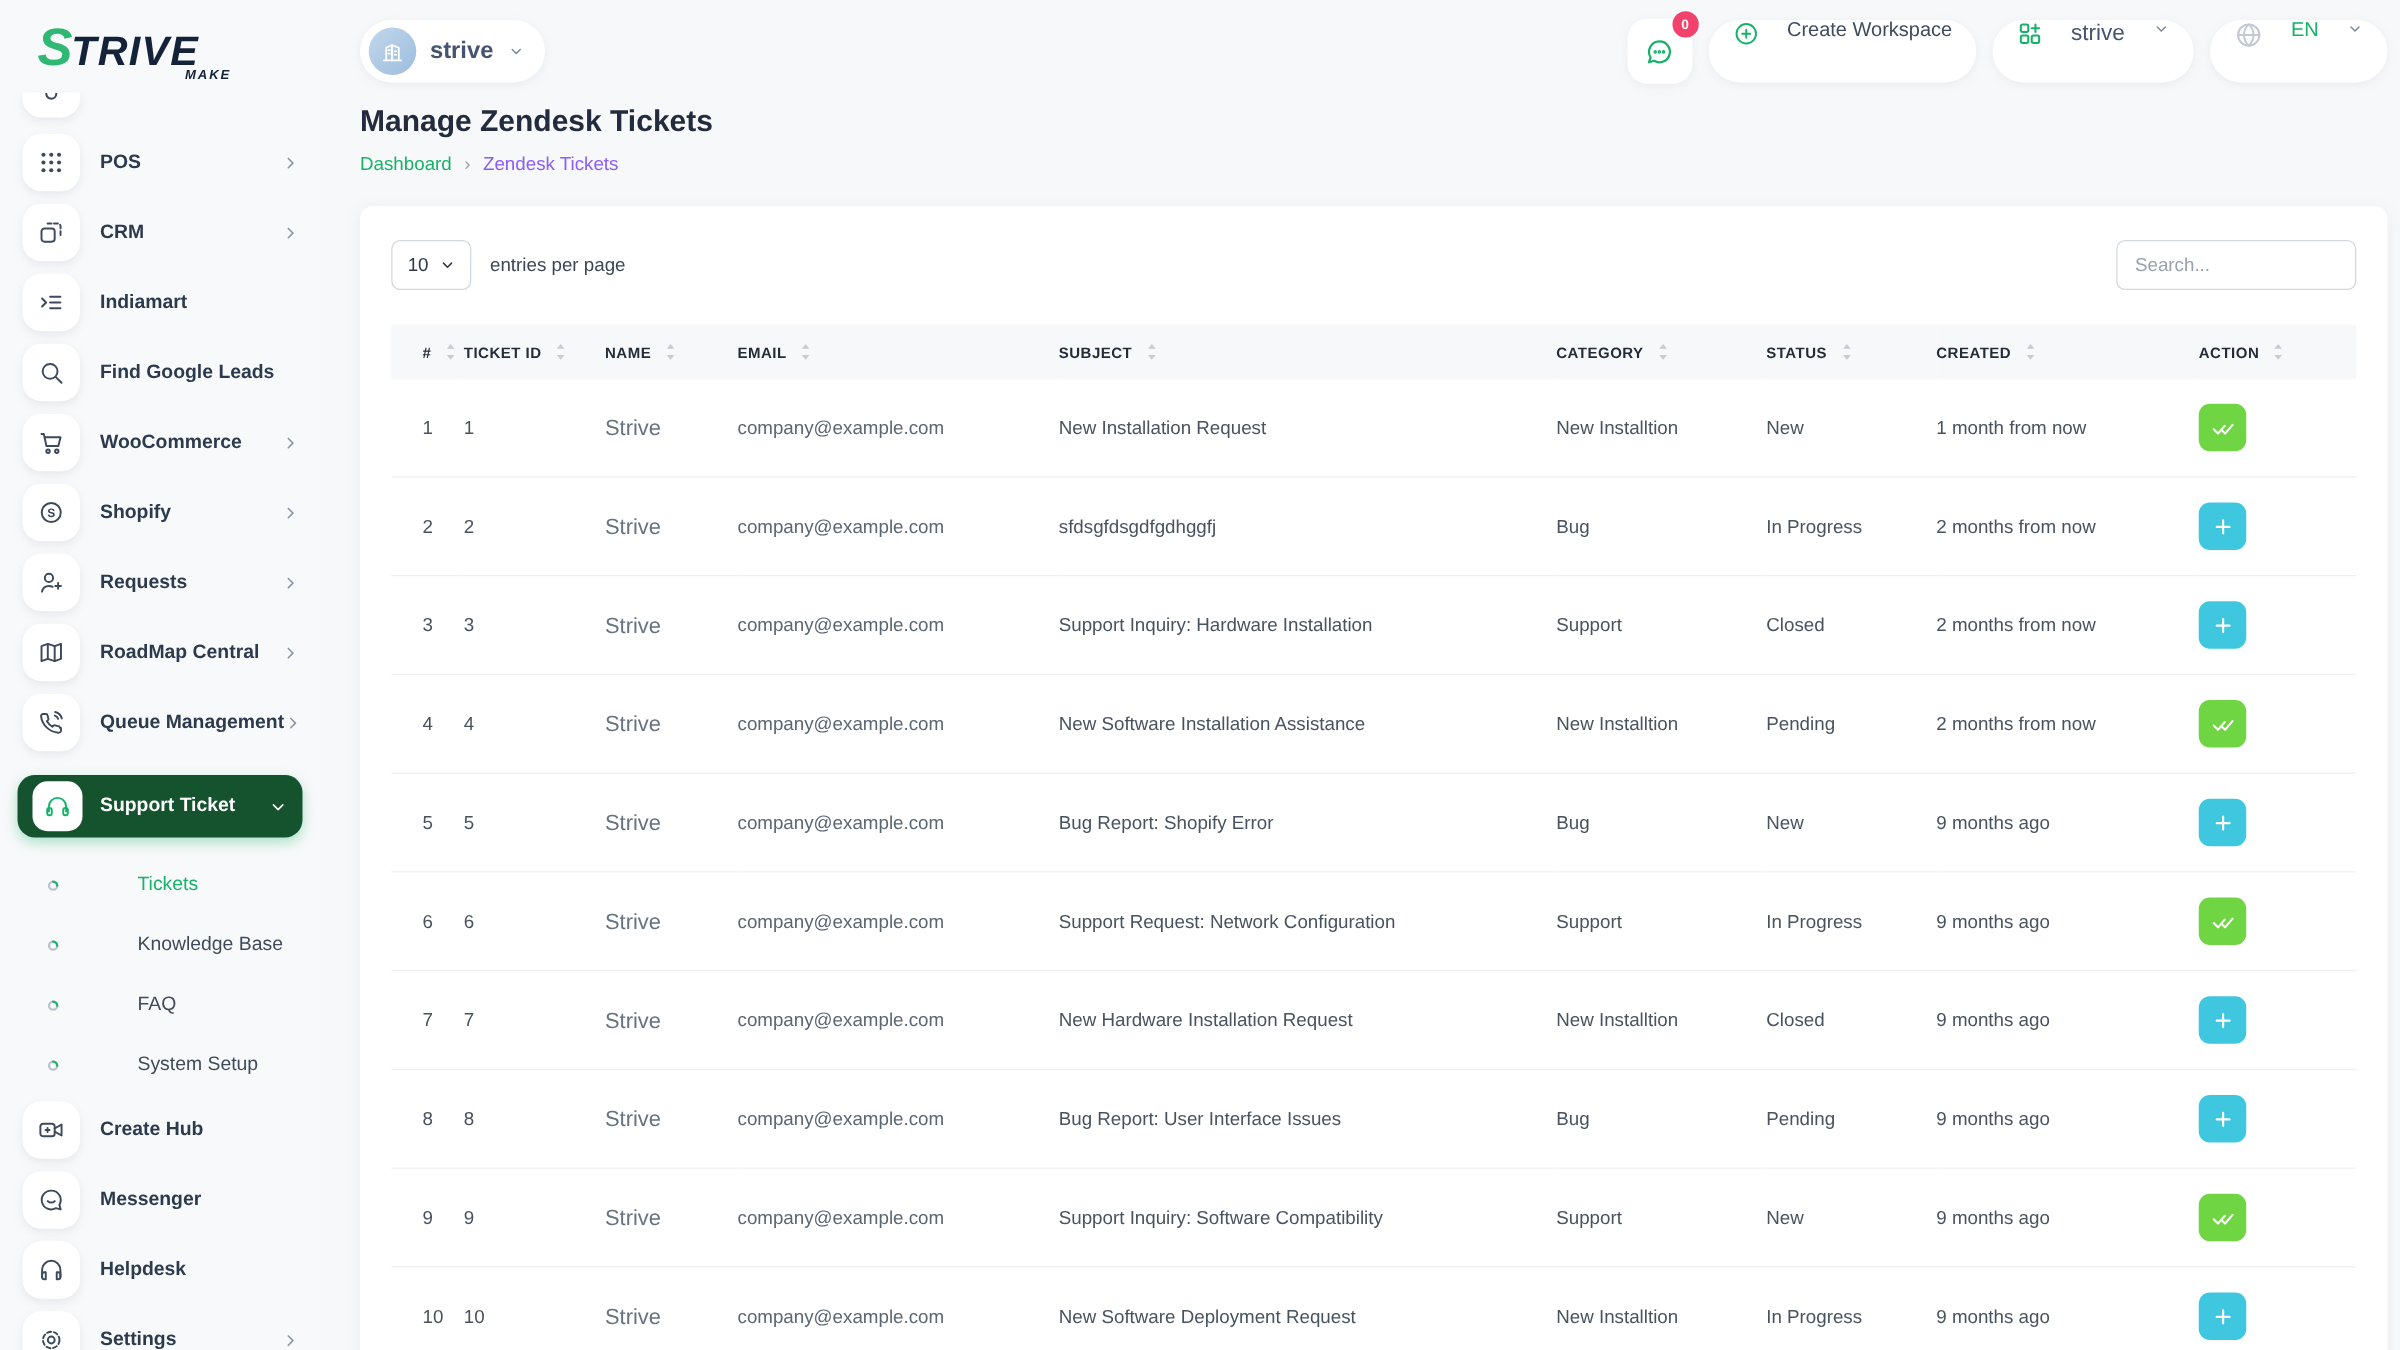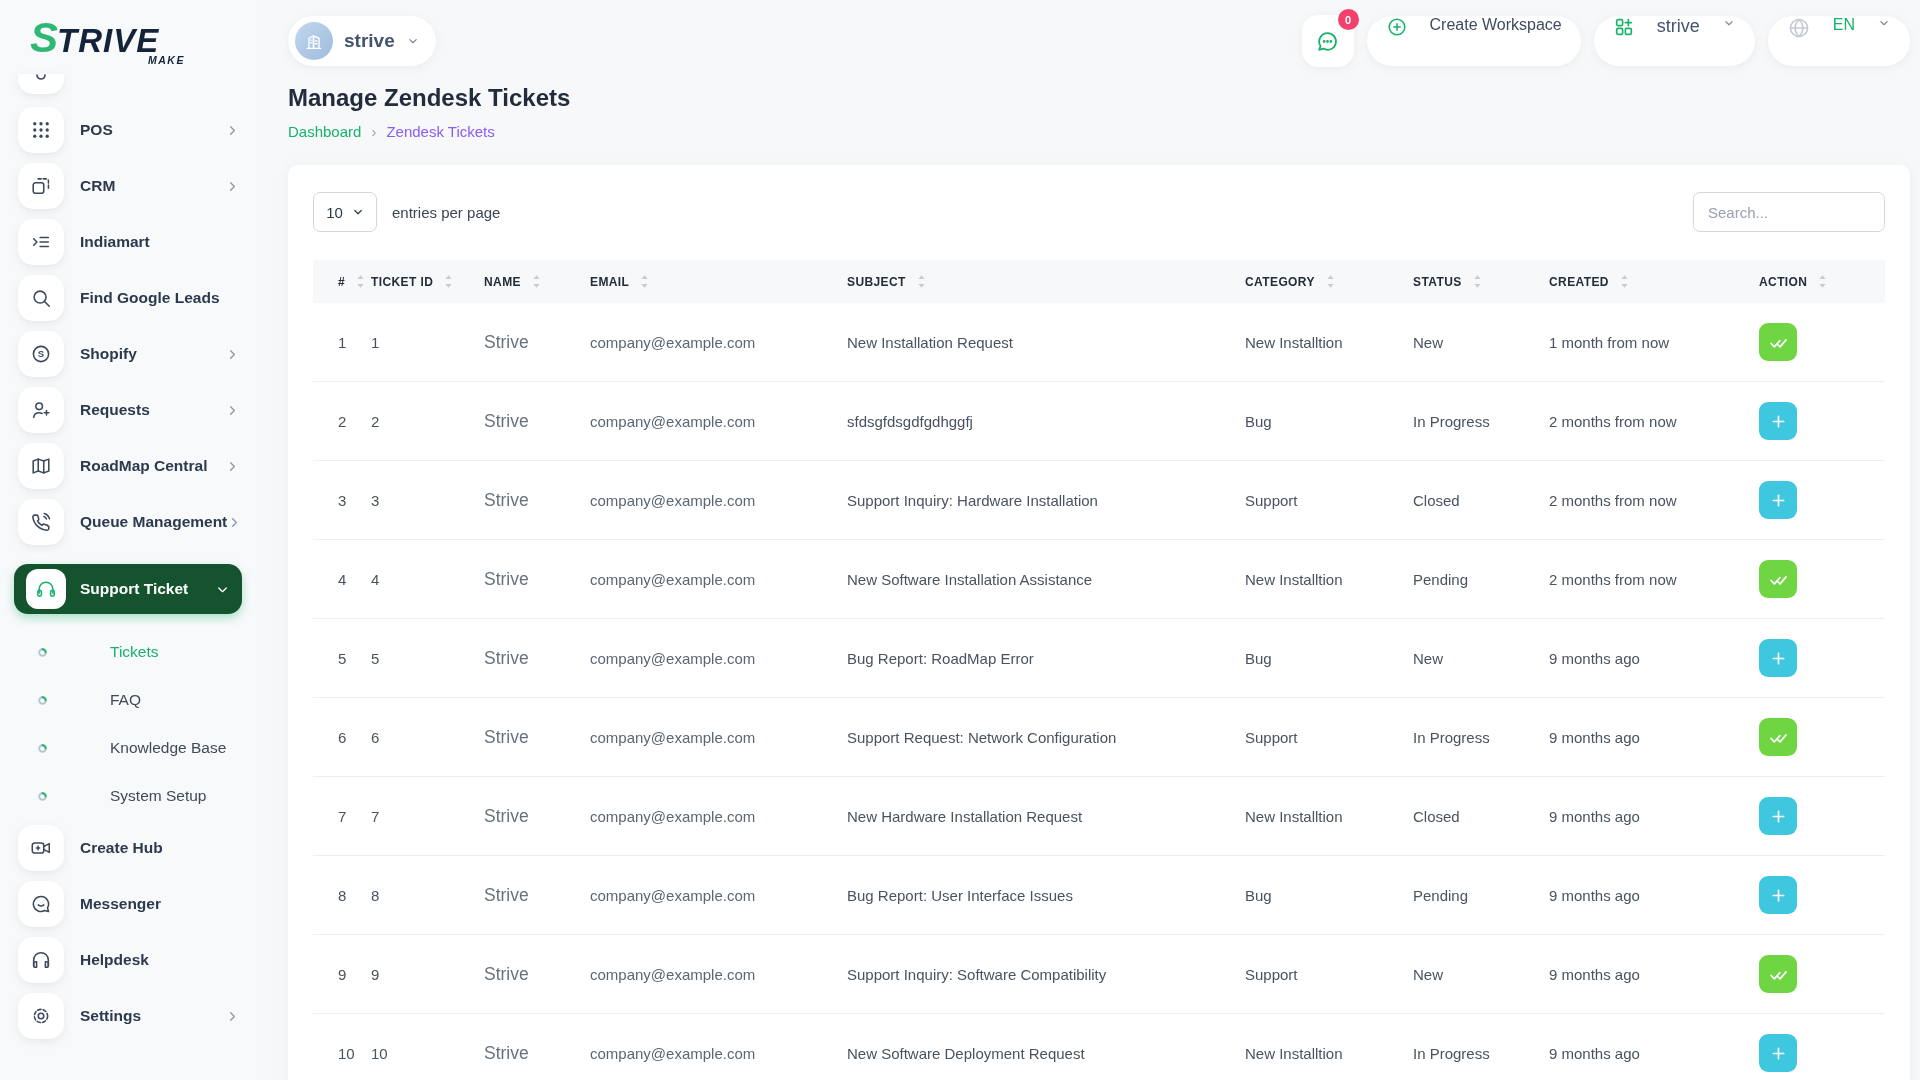--- a/index.html
+++ b/index.html
@@ -164,20 +164,35 @@
           <svg viewBox="0 0 24 24" fill="none" stroke="currentColor" stroke-width="1.7" stroke-linecap="round" stroke-linejoin="round">
             <circle cx="11" cy="11" r="6.5"></circle>
             <path d="M15.8 15.8L21 21"></path>
           </svg>
         </span>
         <span class="s-label">Find Google Leads</span>
       </div>
       <div class="s-item">
         <span class="s-icon">
           <svg viewBox="0 0 24 24" fill="none" stroke="currentColor" stroke-width="1.7" stroke-linecap="round" stroke-linejoin="round">
+            <circle cx="9.2" cy="19.6" r="1.5"></circle>
+            <circle cx="16.8" cy="19.6" r="1.5"></circle>
+            <path d="M3.5 4.5h2l2.3 10.5h10.4l1.9-7.5H7"></path>
+          </svg>
+        </span>
+        <span class="s-label">WooCommerce</span>
+        <span class="s-chev">
+          <svg viewBox="0 0 24 24" fill="none" stroke="currentColor" stroke-width="2" stroke-linecap="round" stroke-linejoin="round">
+            <path d="M9 6l6 6-6 6"></path>
+          </svg>
+        </span>
+      </div>
+      <div class="s-item">
+        <span class="s-icon">
+          <svg viewBox="0 0 24 24" fill="none" stroke="currentColor" stroke-width="1.7" stroke-linecap="round" stroke-linejoin="round">
             <circle cx="12" cy="12" r="8.3"></circle>
             <text x="12" y="15.8" text-anchor="middle" font-size="10.5" font-weight="700" fill="currentColor" stroke="none">S</text>
           </svg>
         </span>
         <span class="s-label">Shopify</span>
         <span class="s-chev">
           <svg viewBox="0 0 24 24" fill="none" stroke="currentColor" stroke-width="2" stroke-linecap="round" stroke-linejoin="round">
             <path d="M9 6l6 6-6 6"></path>
           </svg>
         </span>
@@ -250,30 +265,30 @@
         </span>
         <span class="s-sub-label">Tickets</span>
       </div>
       <div class="s-sub">
         <span class="s-bullet">
           <svg viewBox="0 0 24 24" fill="none" stroke-linecap="round">
             <circle cx="12" cy="12" r="6" stroke="#b9c3cd" stroke-width="3.4"></circle>
             <path d="M12 6a6 6 0 0 1 6 6" stroke="#1db36b" stroke-width="3.4"></path>
           </svg>
         </span>
-        <span class="s-sub-label">FAQ</span>
+        <span class="s-sub-label">Knowledge Base</span>
       </div>
       <div class="s-sub">
         <span class="s-bullet">
           <svg viewBox="0 0 24 24" fill="none" stroke-linecap="round">
             <circle cx="12" cy="12" r="6" stroke="#b9c3cd" stroke-width="3.4"></circle>
             <path d="M12 6a6 6 0 0 1 6 6" stroke="#1db36b" stroke-width="3.4"></path>
           </svg>
         </span>
-        <span class="s-sub-label">Knowledge Base</span>
+        <span class="s-sub-label">FAQ</span>
       </div>
       <div class="s-sub">
         <span class="s-bullet">
           <svg viewBox="0 0 24 24" fill="none" stroke-linecap="round">
             <circle cx="12" cy="12" r="6" stroke="#b9c3cd" stroke-width="3.4"></circle>
             <path d="M12 6a6 6 0 0 1 6 6" stroke="#1db36b" stroke-width="3.4"></path>
           </svg>
         </span>
         <span class="s-sub-label">System Setup</span>
       </div>
@@ -590,21 +605,21 @@
                   </svg>
                 </span>
               </button>
             </td>
           </tr>
           <tr>
             <td>5</td>
             <td>5</td>
             <td class="c-name">Strive</td>
             <td class="c-email">company@example.com</td>
-            <td>Bug Report: RoadMap Error</td>
+            <td>Bug Report: Shopify Error</td>
             <td>Bug</td>
             <td>New</td>
             <td>9 months ago</td>
             <td>
               <button class="act act-plus">
                 <span style="display:flex">
                   <svg viewBox="0 0 24 24" fill="none" stroke="currentColor" stroke-width="2.2" stroke-linecap="round" stroke-linejoin="round">
                     <path d="M12 5.5v13M5.5 12h13"></path>
                   </svg>
                 </span>

